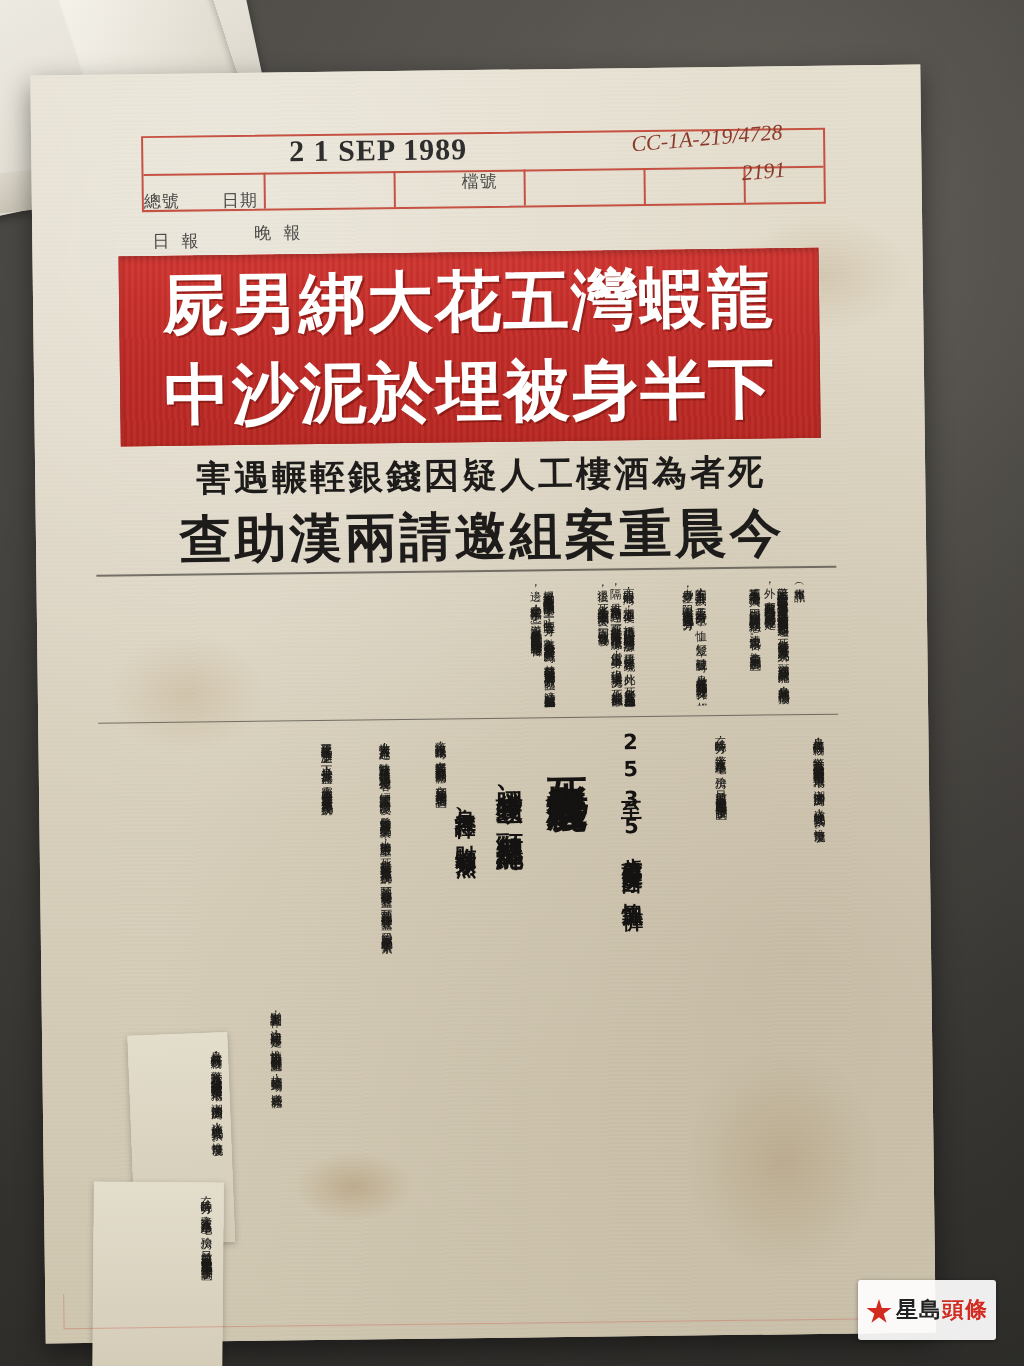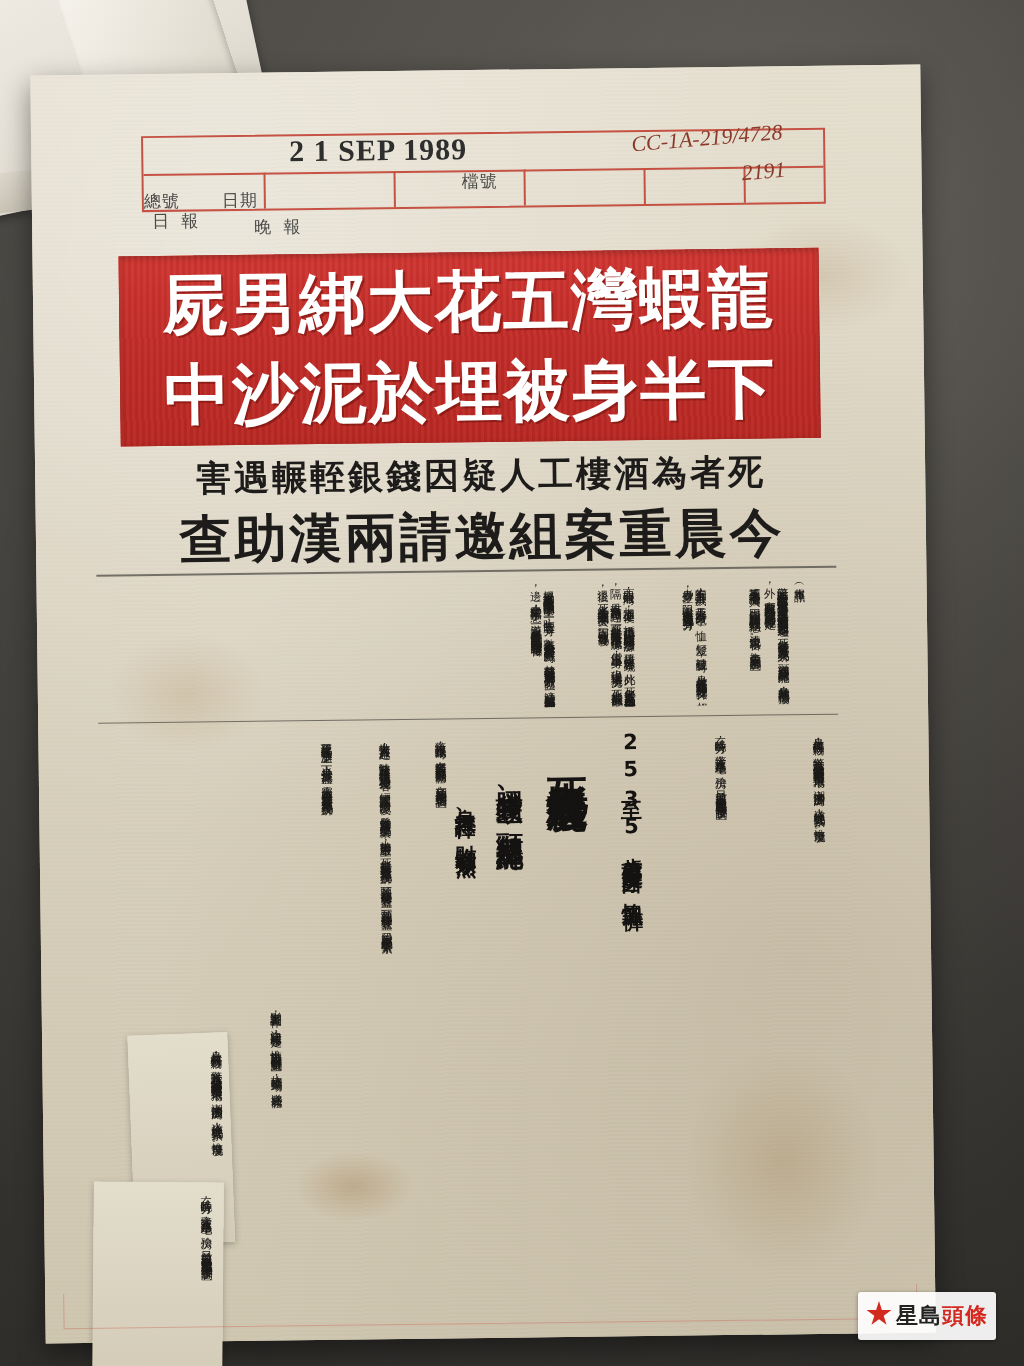--- a/index.html
+++ b/index.html
@@ -228,23 +228,23 @@
   }
   .scrap-1 { left: 88px; top: 960px; width: 100px; height: 210px; transform: rotate(-1.5deg); }
   .scrap-2 { left: 48px; top: 1108px; width: 130px; height: 200px; transform: rotate(1.2deg); }
 
   
   .watermark {
     position: absolute;
     right: 28px;
     bottom: 26px;
     display: flex;
-    align-items: flex-start;
+    align-items: flex-end;
     gap: 4px;
-    padding: 9px 8px;
+    padding: 15px 8px;
     background: rgba(255,255,255,0.92);
     border-radius: 3px;
     box-shadow: 0 1px 4px rgba(0,0,0,0.4);
   }
   .wm-star {
     width: 26px; height: 26px;
     background: #d32a20;
     clip-path: polygon(50% 0%, 61% 35%, 98% 35%, 68% 57%, 79% 91%, 50% 70%, 21% 91%, 32% 57%, 2% 35%, 39% 35%);
   }
   .wm-text {
@@ -287,22 +287,22 @@
       <div class="row-div"></div>
       <div class="v" style="left:120px"></div>
       <div class="v" style="left:250px"></div>
       <div class="v" style="left:380px"></div>
       <div class="v" style="left:500px"></div>
       <div class="v" style="left:600px"></div>
     </div>
     <div class="form-label" style="left:112px; top:72px">總號</div>
     <div class="form-label" style="left:190px; top:72px">日期</div>
     <div class="form-label" style="left:430px; top:56px">檔號</div>
-    <div class="form-label" style="left:120px; top:92px">日 報</div>
-    <div class="form-label" style="left:222px; top:99px">晚 報</div>
+    <div class="form-label" style="left:120px; top:112px">日 報</div>
+    <div class="form-label" style="left:222px; top:105px">晚 報</div>
     <div class="stamp-date" style="left:258px; top:62px; font-size:30px">2 1 SEP 1989</div>
     <div class="hand-note" style="left:600px; top:58px">CC-1A-219/4728</div>
     <div class="hand-note" style="left:710px; top:92px">2191</div>
 
     <div class="red-block">
       <div class="noise"></div>
       <div class="red-line red-line-1">屍男綁大花五灣蝦龍</div>
       <div class="red-line red-line-2">中沙泥於埋被身半下</div>
     </div>
 

